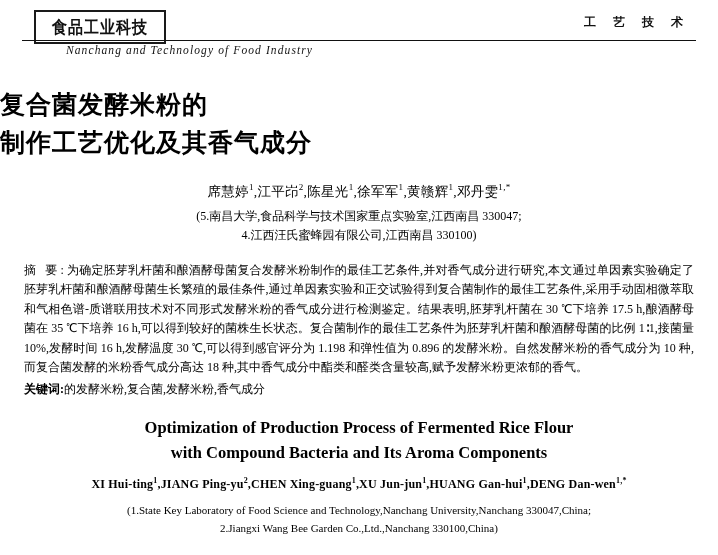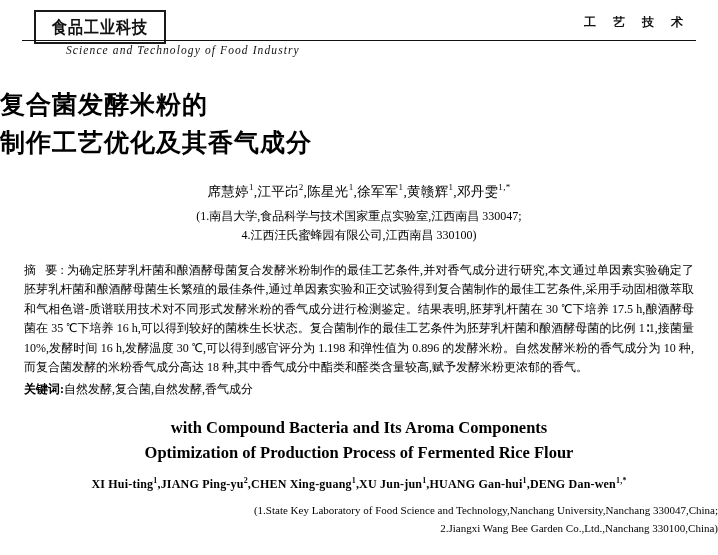--- a/index.html
+++ b/index.html
@@ -138,63 +138,63 @@
     margin-top: 11px;
     text-align: center;
     font-family: "Liberation Serif", serif;
     font-weight: bold;
     font-size: 12px;
     letter-spacing: 0.2px;
   }
   .authors-en sup { font-size: 8px; vertical-align: super; font-weight: bold; }
   .affil-en {
     margin-top: 9px;
-    text-align: right;
+    text-align: center;
     font-family: "Liberation Serif", serif;
     font-size: 11px;
     line-height: 18px;
   }
 </style>
 </head>
 <body>
 
 <div class="page">
 
   <div class="header">
     <div class="logo-box">
       <span class="logo-text">食品工业科技</span>
     </div>
     <div class="header-rule"></div>
-    <div class="journal-en">Science  and  Technology  of  Food  Industry</div>
+    <div class="journal-en">Nanchang  and  Technology  of  Food  Industry</div>
     <div class="section-cn">工 艺 技 术</div>
   </div>
 
   <div class="title-cn">
     <div>复合菌发酵米粉的</div>
     <div>制作工艺优化及其香气成分</div>
   </div>
 
   <div class="authors-cn">席慧婷<sup>1</sup>,江平岇<sup>2</sup>,陈星光<sup>1</sup>,徐军军<sup>1</sup>,黄赣辉<sup>1</sup>,邓丹雯<sup>1,*</sup></div>
 
   <div class="affil-cn">
-    <div>(1.南昌大学,食品科学与技术国家重点实验室,江西南昌 330047;</div>
+    <div>(5.南昌大学,食品科学与技术国家重点实验室,江西南昌 330047;</div>
     <div>4.江西汪氏蜜蜂园有限公司,江西南昌 330100)</div>
   </div>
 
   <div class="abstract">
     <span class="lbl">摘  要:</span><span>为确定胚芽乳杆菌和酿酒酵母菌复合发酵米粉制作的最佳工艺条件,并对香气成分进行研究,本文通过单因素实验确定了胚芽乳杆菌和酿酒酵母菌生长繁殖的最佳条件,通过单因素实验和正交试验得到复合菌制作的最佳工艺条件,采用手动固相微萃取和气相色谱-质谱联用技术对不同形式发酵米粉的香气成分进行检测鉴定。结果表明,胚芽乳杆菌在 30 ℃下培养 17.5 h,酿酒酵母菌在 35 ℃下培养 16 h,可以得到较好的菌株生长状态。复合菌制作的最佳工艺条件为胚芽乳杆菌和酿酒酵母菌的比例 1∶1,接菌量 10%,发酵时间 16 h,发酵温度 30 ℃,可以得到感官评分为 1.198 和弹性值为 0.896 的发酵米粉。自然发酵米粉的香气成分为 10 种,而复合菌发酵的米粉香气成分高达 18 种,其中香气成分中酯类和醛类含量较高,赋予发酵米粉更浓郁的香气。</span>
   </div>
 
   <div class="keywords">
-    <span class="lbl">关键词:</span><span>自然发酵,复合菌,自然发酵,香气成分</span>
+    <span class="lbl">关键词:</span><span>的发酵米粉,复合菌,发酵米粉,香气成分</span>
   </div>
 
   <div class="title-en">
+    <div>Optimization of Production Process of Fermented Rice Flour</div>
     <div>with Compound Bacteria and Its Aroma Components</div>
-    <div>Optimization of Production Process of Fermented Rice Flour</div>
   </div>
 
   <div class="authors-en">XI Hui-ting<sup>1</sup>,JIANG Ping-yu<sup>2</sup>,CHEN Xing-guang<sup>1</sup>,XU Jun-jun<sup>1</sup>,HUANG Gan-hui<sup>1</sup>,DENG Dan-wen<sup>1,*</sup></div>
 
   <div class="affil-en">
     <div>(1.State Key Laboratory of Food Science and Technology,Nanchang University,Nanchang 330047,China;</div>
     <div>2.Jiangxi Wang Bee Garden Co.,Ltd.,Nanchang 330100,China)</div>
   </div>
 
 </div>

